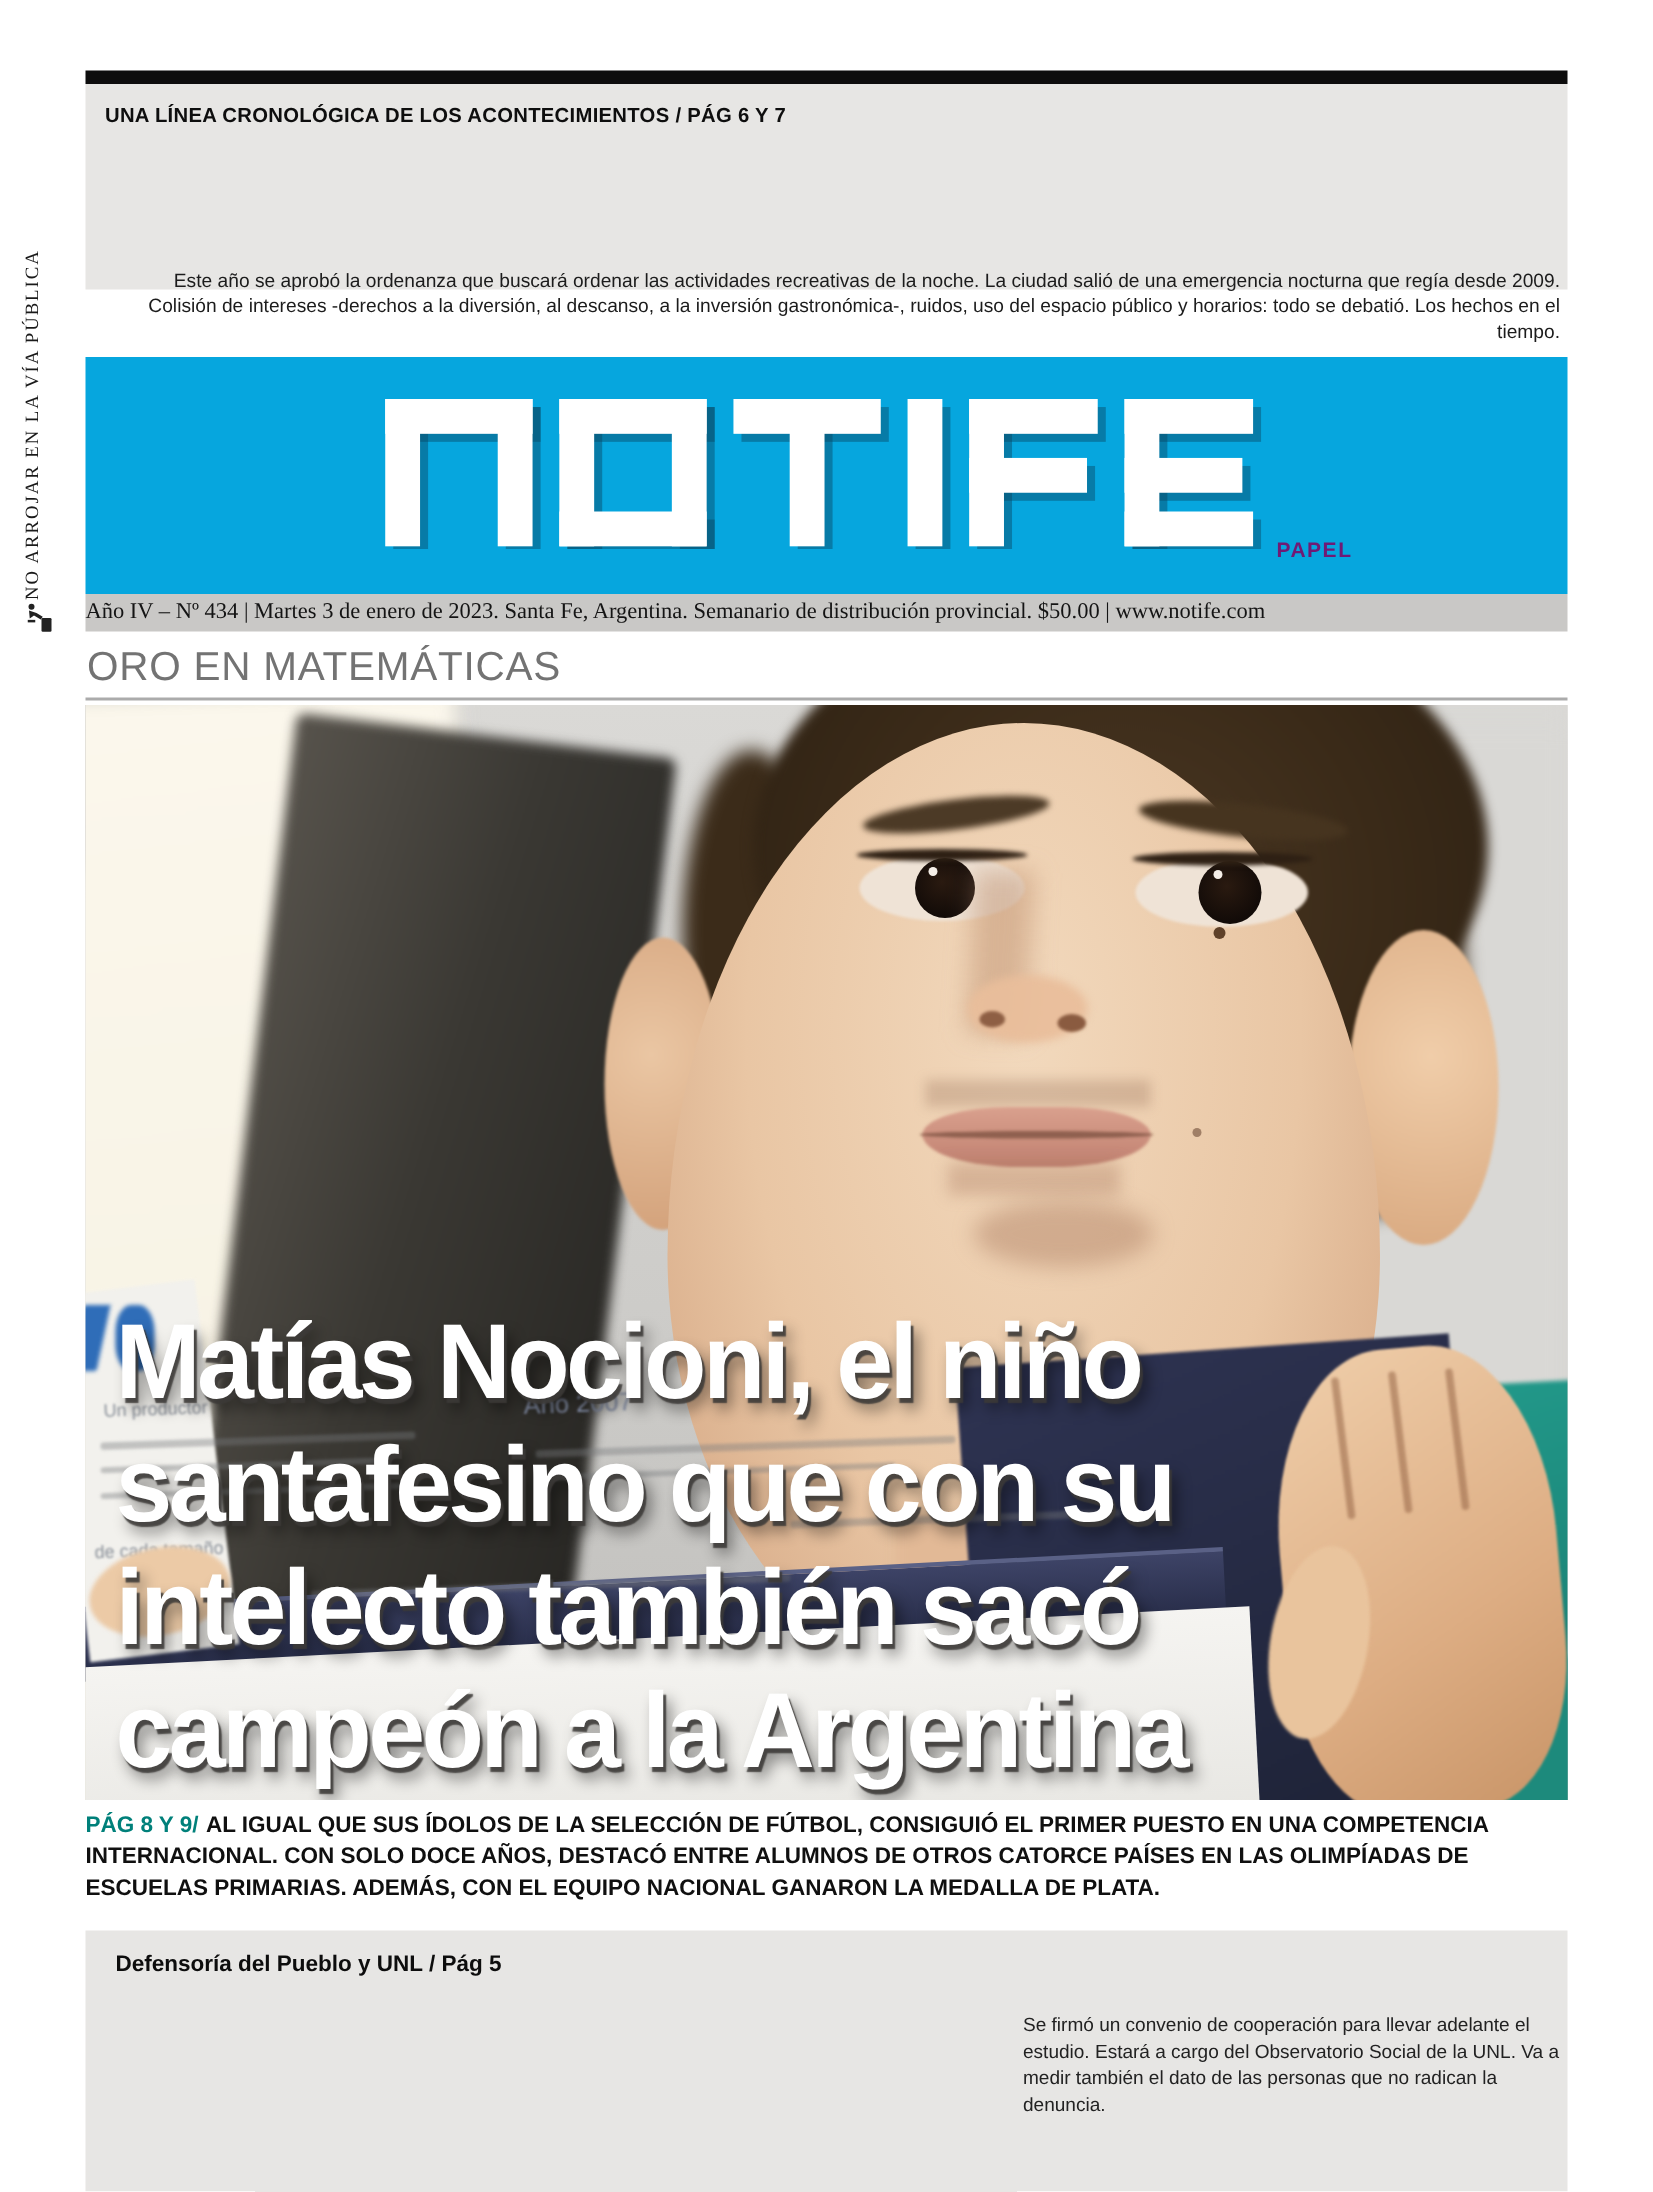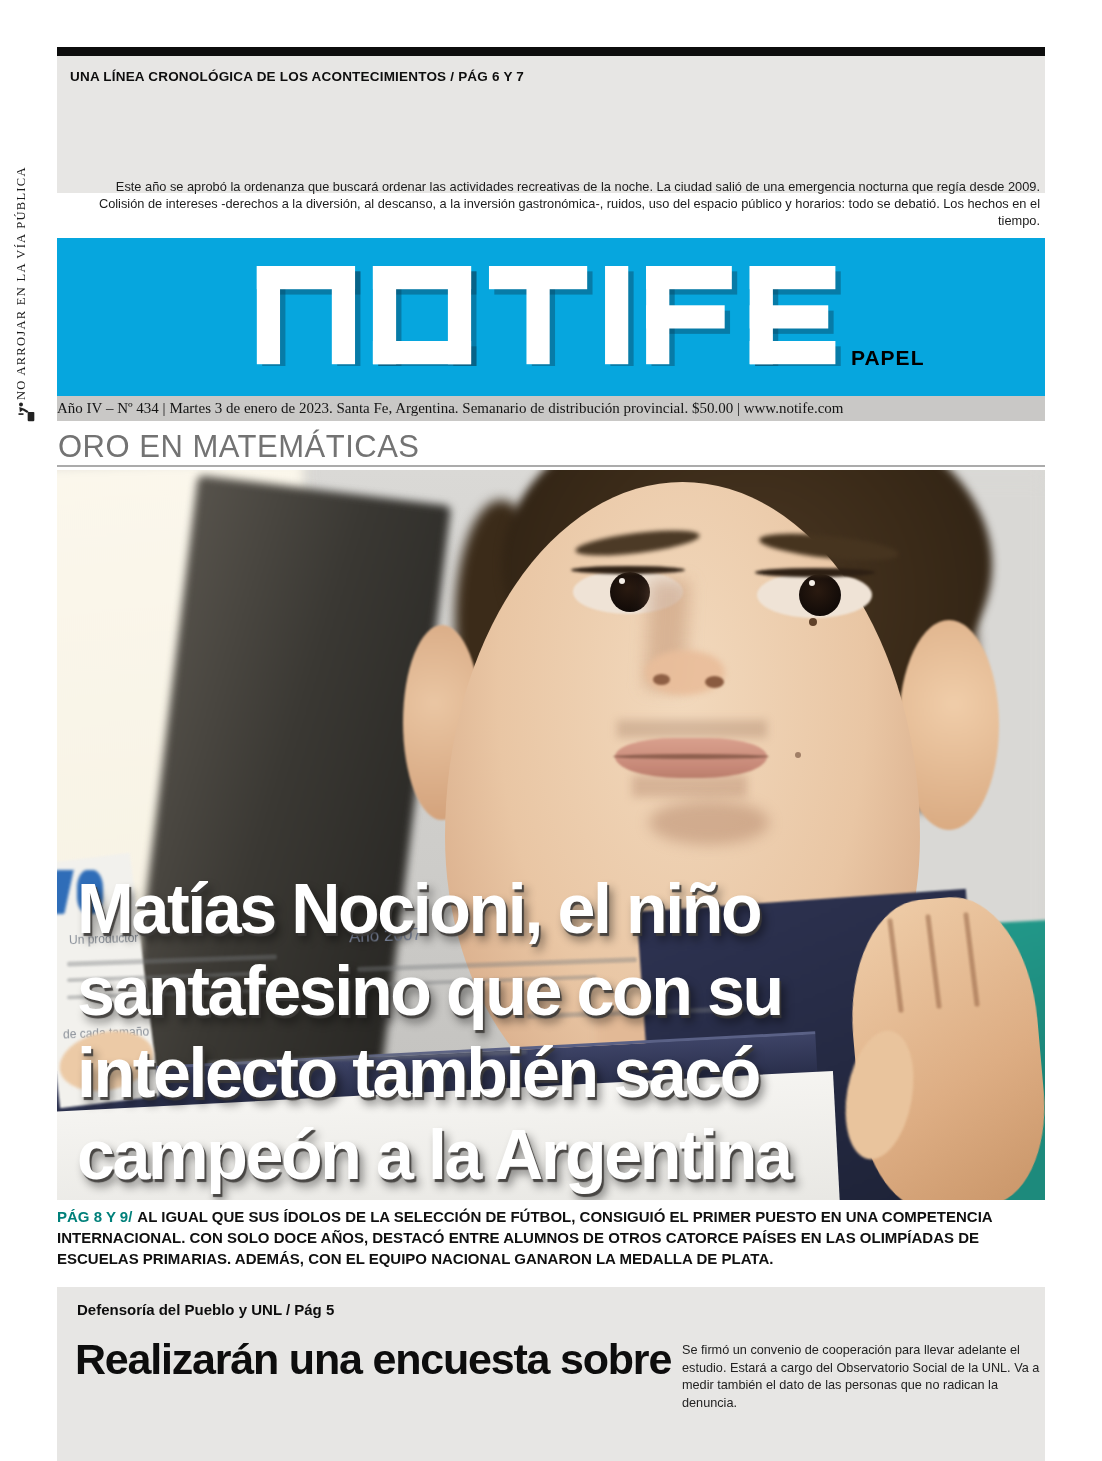--- a/index.html
+++ b/index.html
@@ -20,28 +20,28 @@
   
   .topbar { position:absolute; left:57px; top:47px; width:988px; height:9px; background:#0d0d0d; }
   .top-story { position:absolute; left:57px; top:56px; width:988px; height:137px; background:#e7e6e4; }
   .ts-kicker { position:absolute; left:13px; top:13px; font-weight:bold; font-size:13.5px; letter-spacing:.2px; color:#0e0e0e; }
   .ts-headline { position:absolute; left:11px; top:36px; font-weight:bold; font-size:37px; line-height:40px; letter-spacing:-0.8px; color:#101010; white-space:nowrap; }
   .ts-deck { position:absolute; left:13px; top:122px; width:970px; font-size:12.8px; line-height:17px; color:#1c1c1c;text-align:right; }
 
   
   .masthead { position:absolute; left:57px; top:238px; width:988px; height:158px; background:#06a6de; }
   .logo-svg { position:absolute; left:196px; top:28px; width:588px; height:100px; }
-  .logo-suffix { position:absolute; left:794px; top:108px; font-weight:bold; font-size:21px; letter-spacing:1px; color:#000000; }
+  .logo-suffix { position:absolute; left:794px; top:120px; font-weight:bold; font-size:14px; letter-spacing:1px; color:#701a75; }
   .dateline {
     position:absolute; left:57px; top:396px; width:988px; height:25px; background:#c9c8c6;
     font-family:"Liberation Serif", serif; font-size:15px; line-height:25px; color:#141414;
   }
 
   
-  .section-label { position:absolute; left:58px; top:429px; font-size:31px; font-weight:400; color:#737373; letter-spacing:.5px; }
+  .section-label { position:absolute; left:58px; top:429px; font-size:27px; font-weight:400; color:#737373; letter-spacing:.5px; }
   .section-rule { position:absolute; left:57px; top:465px; width:988px; height:2px; background:#ababab; }
 
   
   .photo { position:absolute; left:57px; top:470px; width:988px; height:730px; overflow:hidden; background:#cfcecb; }
   .photo .layer { position:absolute; }
   .wall { left:0; top:0; width:988px; height:730px; background:linear-gradient(180deg,#dad9d6 0%,#cdccc9 55%,#bfbebb 100%); }
   .wall-right { left:540px; top:0; width:460px; height:520px; background:#d9d8d5; filter:blur(12px); }
   .window-shadow { left:-15px; top:-15px; width:260px; height:115px; background:#b3b2af; transform:rotate(-5deg); filter:blur(9px); }
   .window { left:-30px; top:-8px; width:292px; height:1100px; background:linear-gradient(175deg,#fbf7ec 0%,#f5f0e0 70%,#efe9d8 100%); transform:rotate(-1.5deg); filter:blur(6px); }
   .door { left:98px; top:18px; width:255px; height:690px; border-radius:6px; background:linear-gradient(100deg,#57534c 0%,#3a3833 45%,#262522 100%); transform:rotate(7deg); filter:blur(4px); }
@@ -242,18 +242,17 @@
     <div class="ph-line phl4">campeón a la Argentina</div>
   </div>
 
   <div class="main-deck">
     <span class="page-ref">PÁG 8 Y 9/</span><span>AL IGUAL QUE SUS ÍDOLOS DE LA SELECCIÓN DE FÚTBOL, CONSIGUIÓ EL PRIMER PUESTO EN UNA COMPETENCIA INTERNACIONAL. CON SOLO DOCE AÑOS, DESTACÓ ENTRE ALUMNOS DE OTROS CATORCE PAÍSES EN LAS OLIMPÍADAS DE ESCUELAS PRIMARIAS. ADEMÁS, CON EL EQUIPO NACIONAL GANARON LA MEDALLA DE PLATA.</span>
   </div>
 
   <div class="bottom-story">
     <div class="bs-kicker">Defensoría del Pueblo y UNL / Pág 5</div>
     <div class="bs-headline">
-      <div>Realizarán una encuesta sobre</div>
     </div>
     <div class="bs-deck">Se firmó un convenio de cooperación para llevar adelante el estudio. Estará a cargo del Observatorio Social de la UNL. Va a medir también el dato de las personas que no radican la denuncia.</div>
   </div>
 
 </div>
 
 </body></html>

